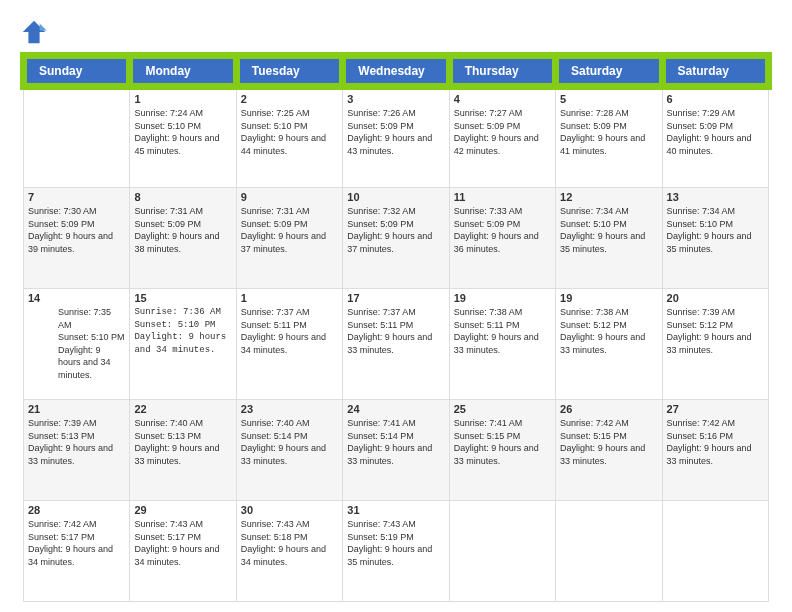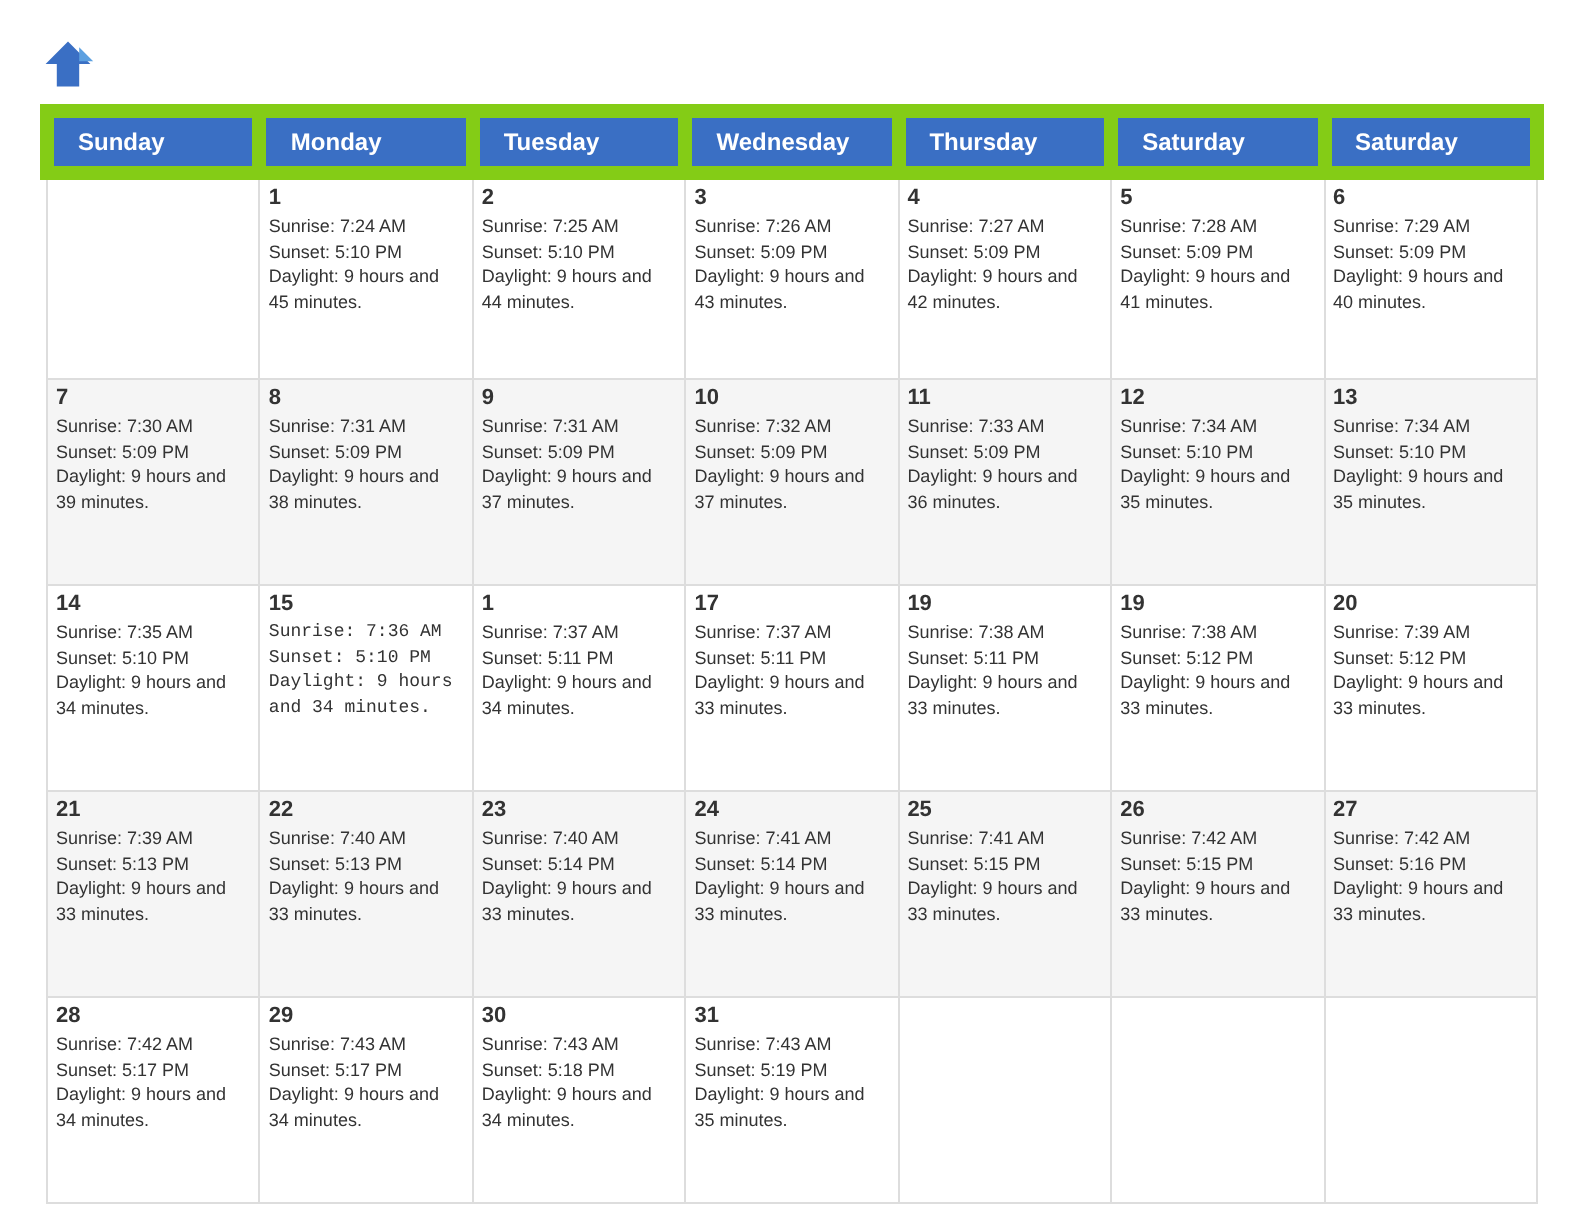--- a/index.html
+++ b/index.html
@@ -216,21 +216,21 @@
           <td>
             <span class="day-num">13</span>
             <div class="day-info" style="white-space: pre-line;">Sunrise: 7:34 AM
 Sunset: 5:10 PM
 Daylight: 9 hours and 35 minutes.</div>
           </td>
         </tr>
         <tr>
           <td>
             <span class="day-num">14</span>
-            <div class="day-info" style="white-space: pre-line;">Sunrise: 7:35 AM
+            <div class="day-info" style="white-space: pre-line; margin-left: 30px;">Sunrise: 7:35 AM
 Sunset: 5:10 PM
 Daylight: 9 hours and 34 minutes.</div>
           </td>
           <td>
             <span class="day-num">15</span>
             <div class="day-info" style="white-space: pre-line; font-family: Liberation Mono, monospace;">Sunrise: 7:36 AM
 Sunset: 5:10 PM
 Daylight: 9 hours and 34 minutes.</div>
           </td>
           <td>

